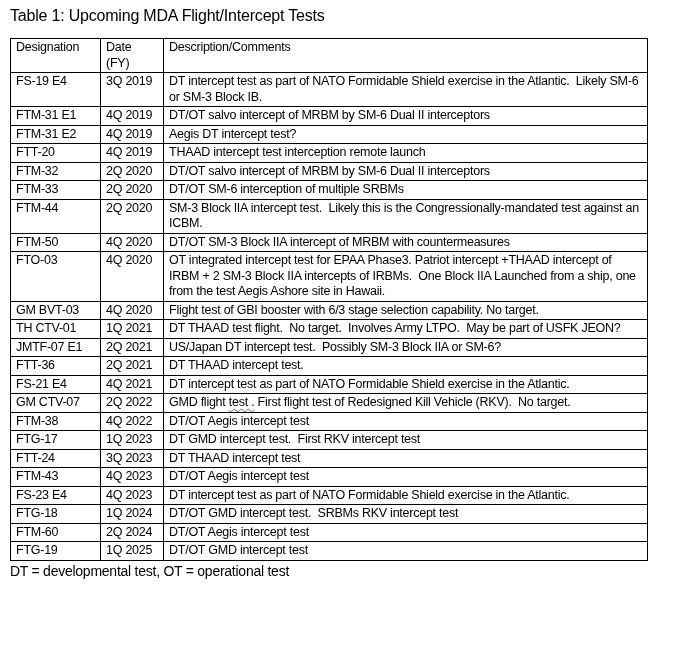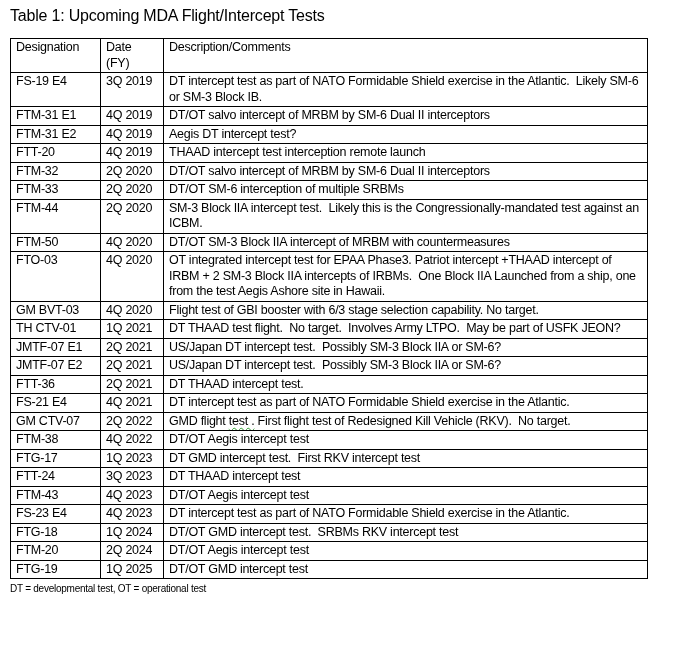--- a/index.html
+++ b/index.html
@@ -45,21 +45,21 @@
     overflow: hidden;
   }
   .grammar-wavy {
     text-decoration: underline;
     text-decoration-style: wavy;
     text-decoration-color: #2f9e2f;
     text-decoration-thickness: 1px;
     text-underline-offset: 2px;
   }
   .footnote {
-    font-size: 10px;
+    font-size: 14px;
     line-height: 16px;
     letter-spacing: -0.25px;
     margin-top: 2px;
     white-space: nowrap;
   }
 </style>
 </head>
 <body>
 
 <div class="page">
@@ -134,25 +134,20 @@
           <td>TH CTV-01</td>
           <td>1Q 2021</td>
           <td>DT THAAD test flight.  No target.  Involves Army LTPO.  May be part of USFK JEON?</td>
         </tr>
         <tr>
           <td>JMTF-07 E1</td>
           <td>2Q 2021</td>
           <td>US/Japan DT intercept test.  Possibly SM-3 Block IIA or SM-6?</td>
         </tr>
         <tr>
-          <td>JMTF-07 E2</td>
-          <td>2Q 2021</td>
-          <td>US/Japan DT intercept test.  Possibly SM-3 Block IIA or SM-6?</td>
-        </tr>
-        <tr>
           <td>FTT-36</td>
           <td>2Q 2021</td>
           <td>DT THAAD intercept test.</td>
         </tr>
         <tr>
           <td>FS-21 E4</td>
           <td>4Q 2021</td>
           <td>DT intercept test as part of NATO Formidable Shield exercise in the Atlantic.</td>
         </tr>
         <tr>
@@ -184,21 +179,21 @@
           <td>FS-23 E4</td>
           <td>4Q 2023</td>
           <td>DT intercept test as part of NATO Formidable Shield exercise in the Atlantic.</td>
         </tr>
         <tr>
           <td>FTG-18</td>
           <td>1Q 2024</td>
           <td>DT/OT GMD intercept test.  SRBMs RKV intercept test</td>
         </tr>
         <tr>
-          <td>FTM-20</td>
+          <td>FTM-60</td>
           <td>2Q 2024</td>
           <td>DT/OT Aegis intercept test</td>
         </tr>
         <tr>
           <td>FTG-19</td>
           <td>1Q 2025</td>
           <td>DT/OT GMD intercept test</td>
         </tr>
       </tbody>
   </table>

